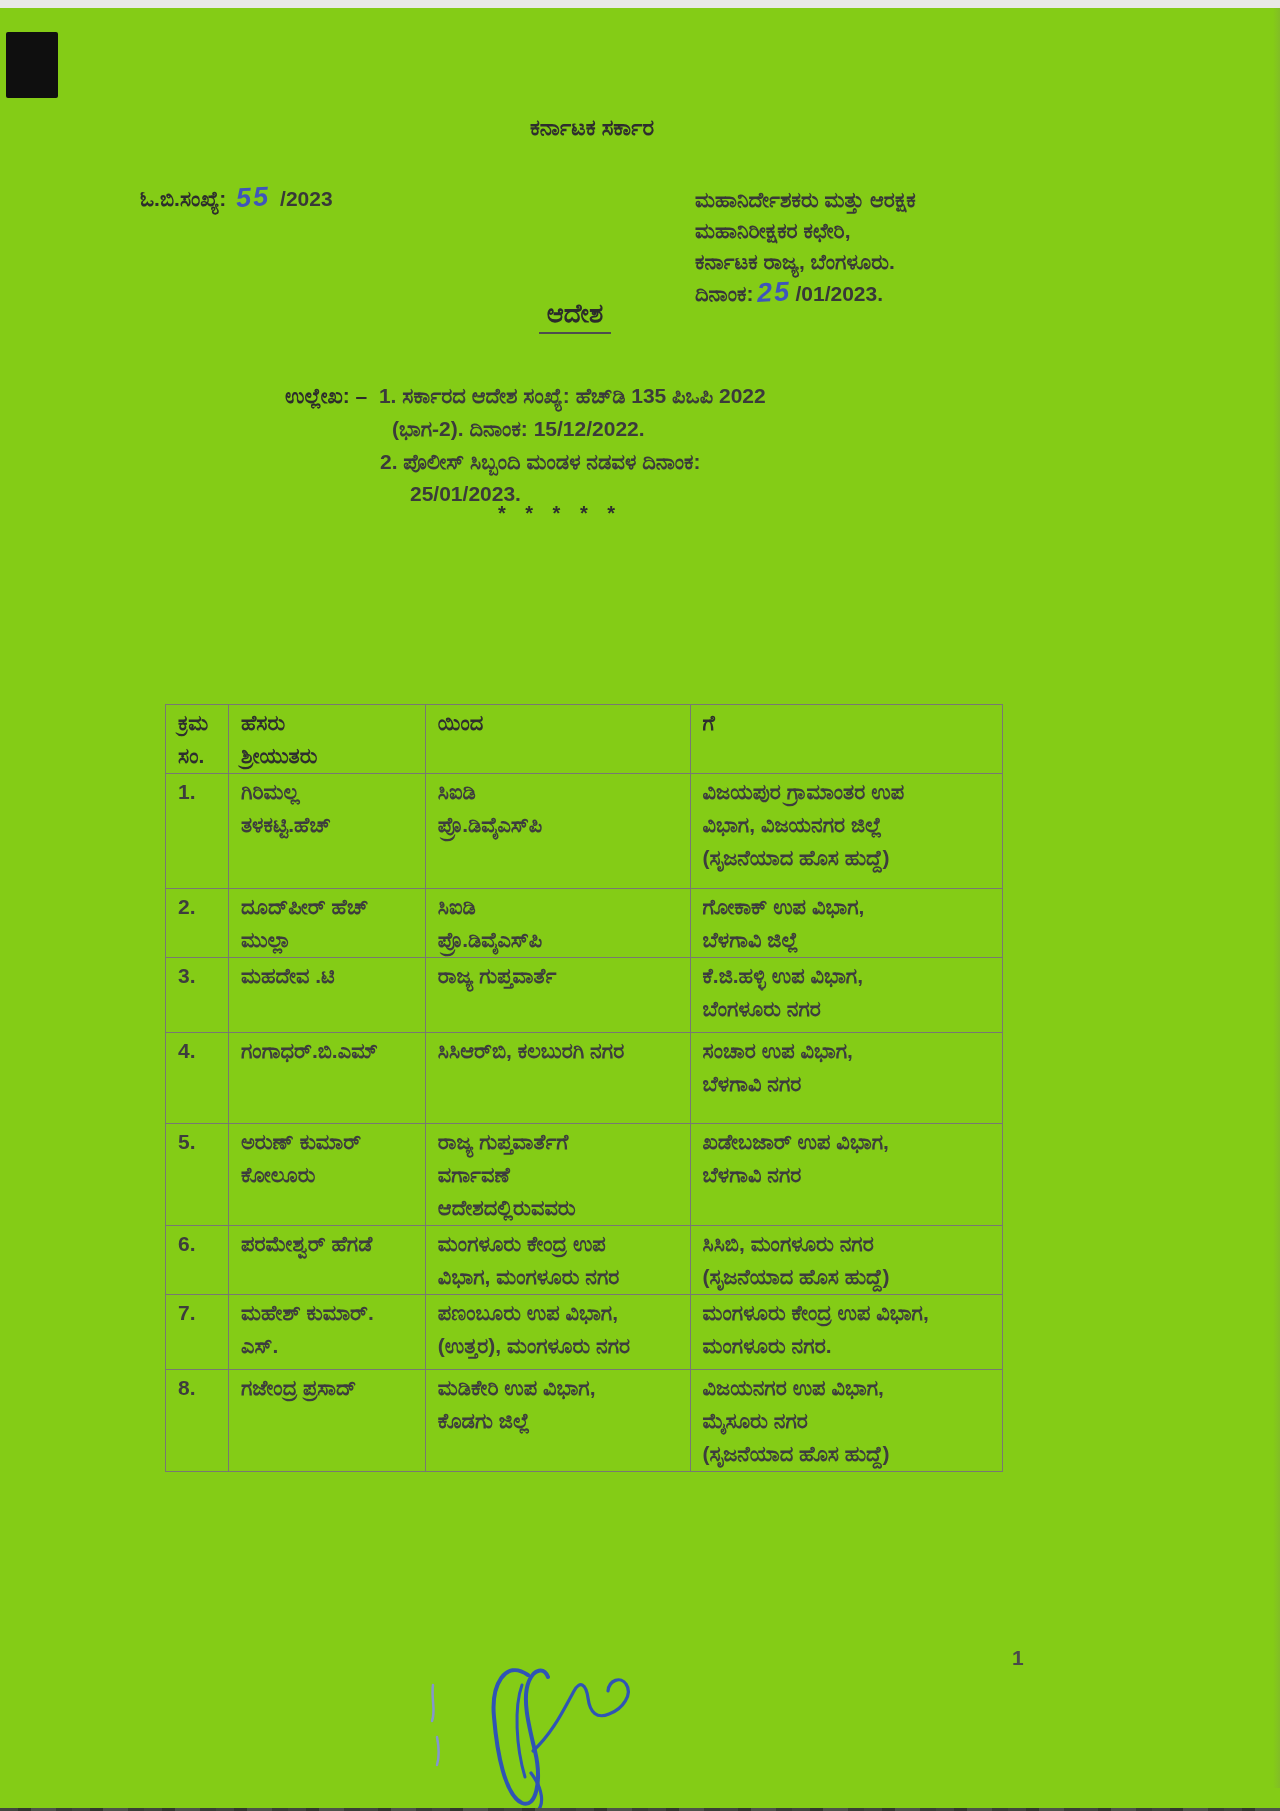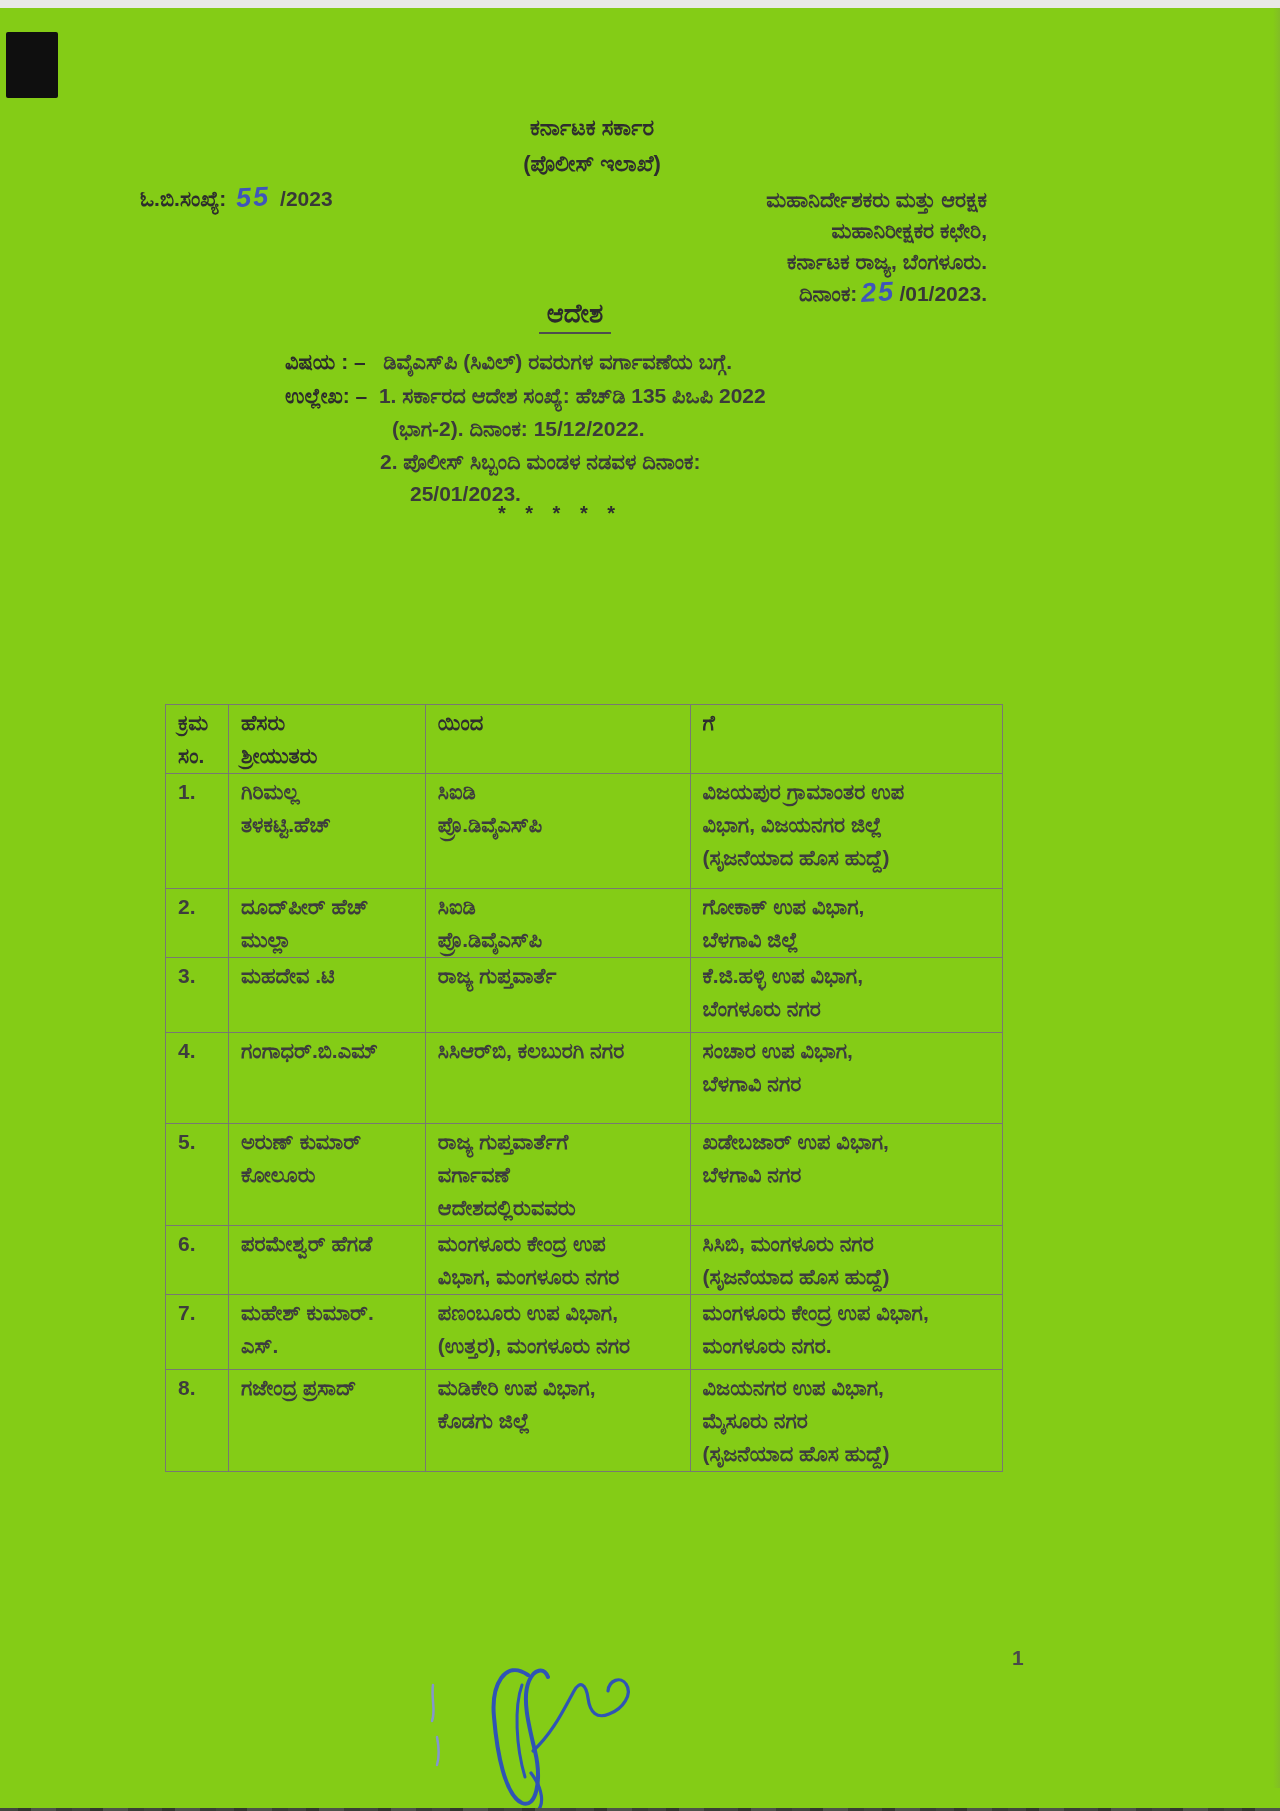--- a/index.html
+++ b/index.html
@@ -6,21 +6,21 @@
   .page{position:relative;width:1280px;height:1811px;margin:8px auto;background:#84cc16;overflow:hidden;
         font-family:"Liberation Sans","DejaVu Sans",sans-serif;color:#3b3b3b;}
   .abs{position:absolute;}
   .corner-mark{left:6px;top:24px;width:52px;height:66px;background:#0f0f0f;border-radius:2px;}
   .gov-header{left:0;top:102px;width:1184px;text-align:center;font-size:22px;font-weight:700;
               color:#2e2e2e;line-height:36px;}
   .ref-block{left:140px;top:172px;font-size:21px;line-height:34px;font-weight:600;color:#383838;}
   .ref-block b{font-weight:700;color:#2d2d2d;}
   .handwritten{color:#3f55bc;font-weight:700;font-style:italic;font-size:27px;display:inline-block;
                transform:rotate(-3deg);letter-spacing:2px;padding:0 4px;}
-  .office-block{left:695px;top:176px;width:292px;text-align:right;font-size:21px;line-height:31px;
+  .office-block{left:695px;top:176px;width:292px;text-align:left;font-size:21px;line-height:31px;
                 font-weight:600;color:#383838;}
   .order-title-wrap{left:0;top:290px;width:1150px;text-align:center;}
   .order-title{display:inline-block;font-size:26px;font-weight:700;color:#2b2b2b;
                border-bottom:2px solid #4e4e4e;padding:0 8px 3px;}
   .line{position:absolute;font-size:21px;font-weight:600;color:#3b3b3b;white-space:nowrap;}
   .line b{font-weight:700;color:#2c2c2c;}
   .stars{left:0;top:494px;width:1120px;text-align:center;font-size:20px;font-weight:700;
          letter-spacing:7px;color:#2f2f2f;}
   .body-para{left:122px;top:528px;width:1048px;font-size:21.5px;line-height:38px;text-align:justify;
              text-indent:108px;font-weight:600;color:#3b3b3b;}
@@ -42,21 +42,20 @@
 </style>
 </head>
 <body>
 
 <div class="page">
 
   <div class="abs corner-mark"></div>
 
   <div class="abs gov-header">
     <div>ಕರ್ನಾಟಕ ಸರ್ಕಾರ</div>
-    <div>(ಪೊಲೀಸ್ ಇಲಾಖೆ)</div>
   </div>
 
   <div class="abs ref-block">
     <div>
       <b>ಓ.ಬಿ.ಸಂಖ್ಯೆ:</b>
       <span class="handwritten">55</span>
       <span>/2023</span>
     </div>
   </div>
 
@@ -66,24 +65,20 @@
     <div>ಕರ್ನಾಟಕ ರಾಜ್ಯ, ಬೆಂಗಳೂರು.</div>
     <div>
       <span>ದಿನಾಂಕ:</span><span class="handwritten">25</span><span>/01/2023.</span>
     </div>
   </div>
 
   <div class="abs order-title-wrap">
     <span class="order-title">ಆದೇಶ</span>
   </div>
 
-  <div class="line" style="left:285px;top:342px;">
-    <b>ವಿಷಯ : –</b>&nbsp;&nbsp;
-    <span>ಡಿವೈಎಸ್‌ಪಿ (ಸಿವಿಲ್) ರವರುಗಳ ವರ್ಗಾವಣೆಯ ಬಗ್ಗೆ.</span>
-  </div>
   <div class="line" style="left:285px;top:376px;">
     <b>ಉಲ್ಲೇಖ: –</b>&nbsp;
     <span>1. ಸರ್ಕಾರದ ಆದೇಶ ಸಂಖ್ಯೆ: ಹೆಚ್‌ಡಿ 135 ಪಿಒಪಿ 2022</span>
   </div>
   <div class="line" style="left:392px;top:409px;">(ಭಾಗ-2). ದಿನಾಂಕ: 15/12/2022.</div>
   <div class="line" style="left:380px;top:442px;">2. ಪೊಲೀಸ್ ಸಿಬ್ಬಂದಿ ಮಂಡಳ ನಡವಳ ದಿನಾಂಕ:</div>
   <div class="line" style="left:410px;top:474px;text-align:center;">25/01/2023.</div>
 
   <div class="abs stars">* * * * *</div>
 

